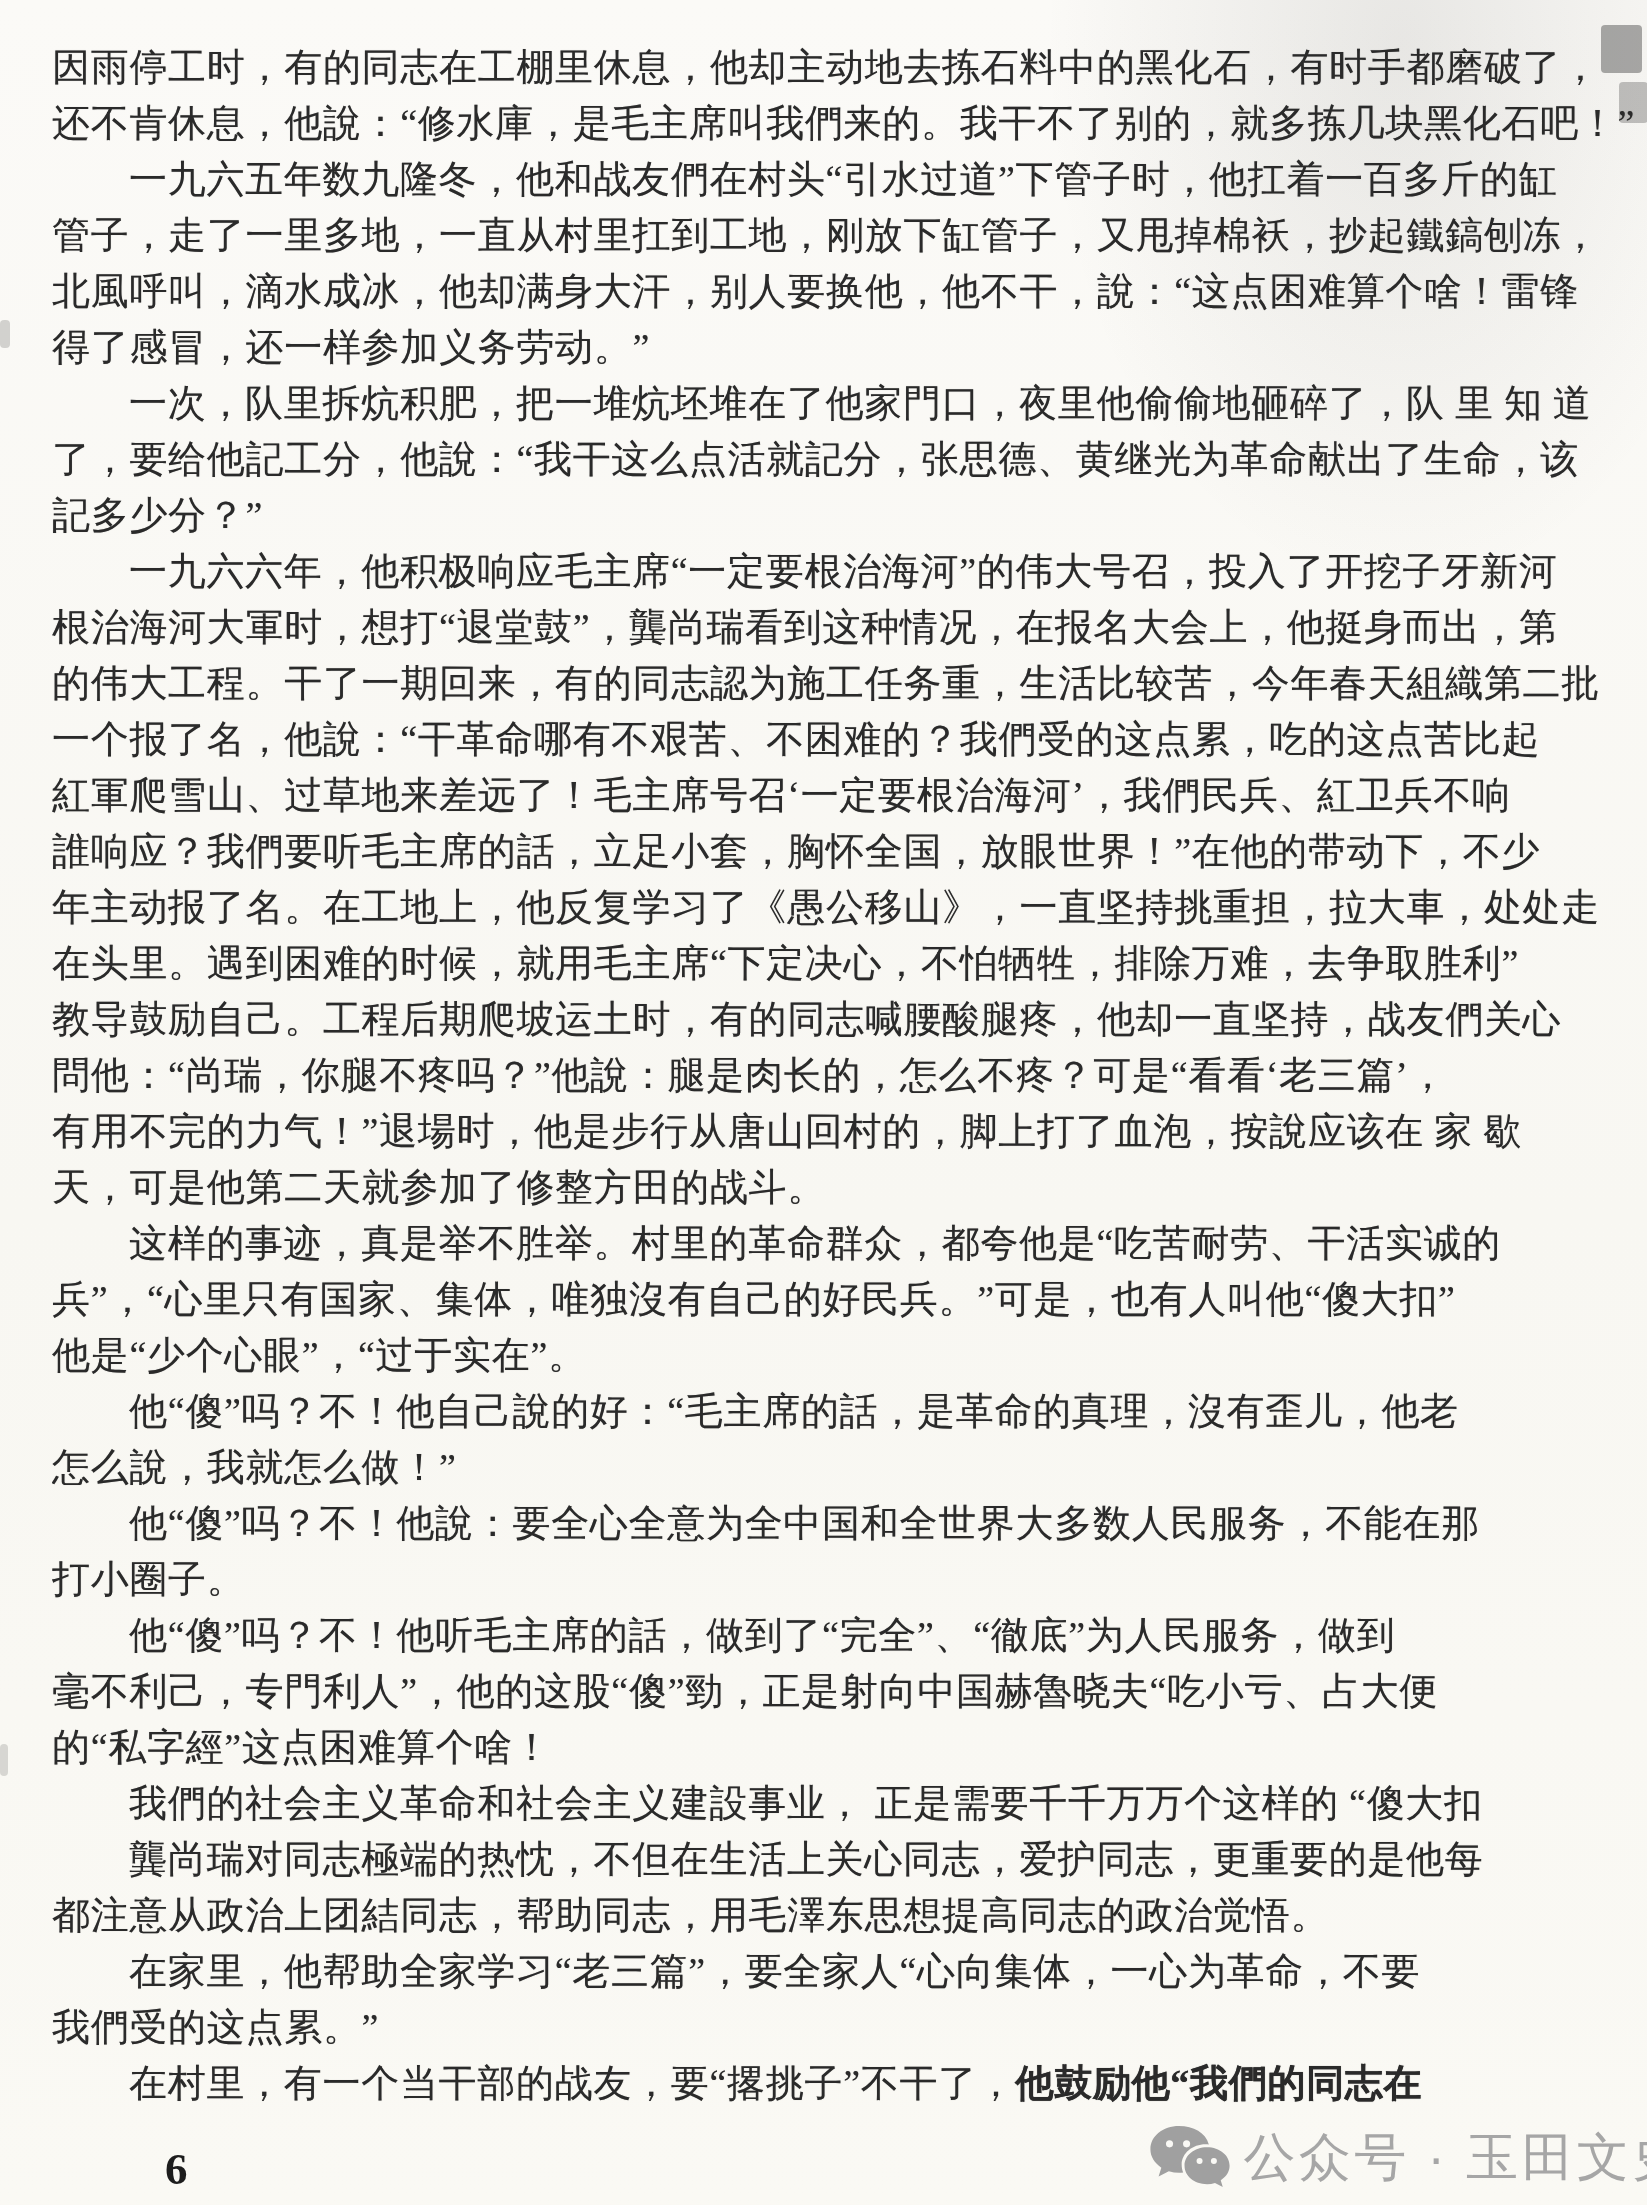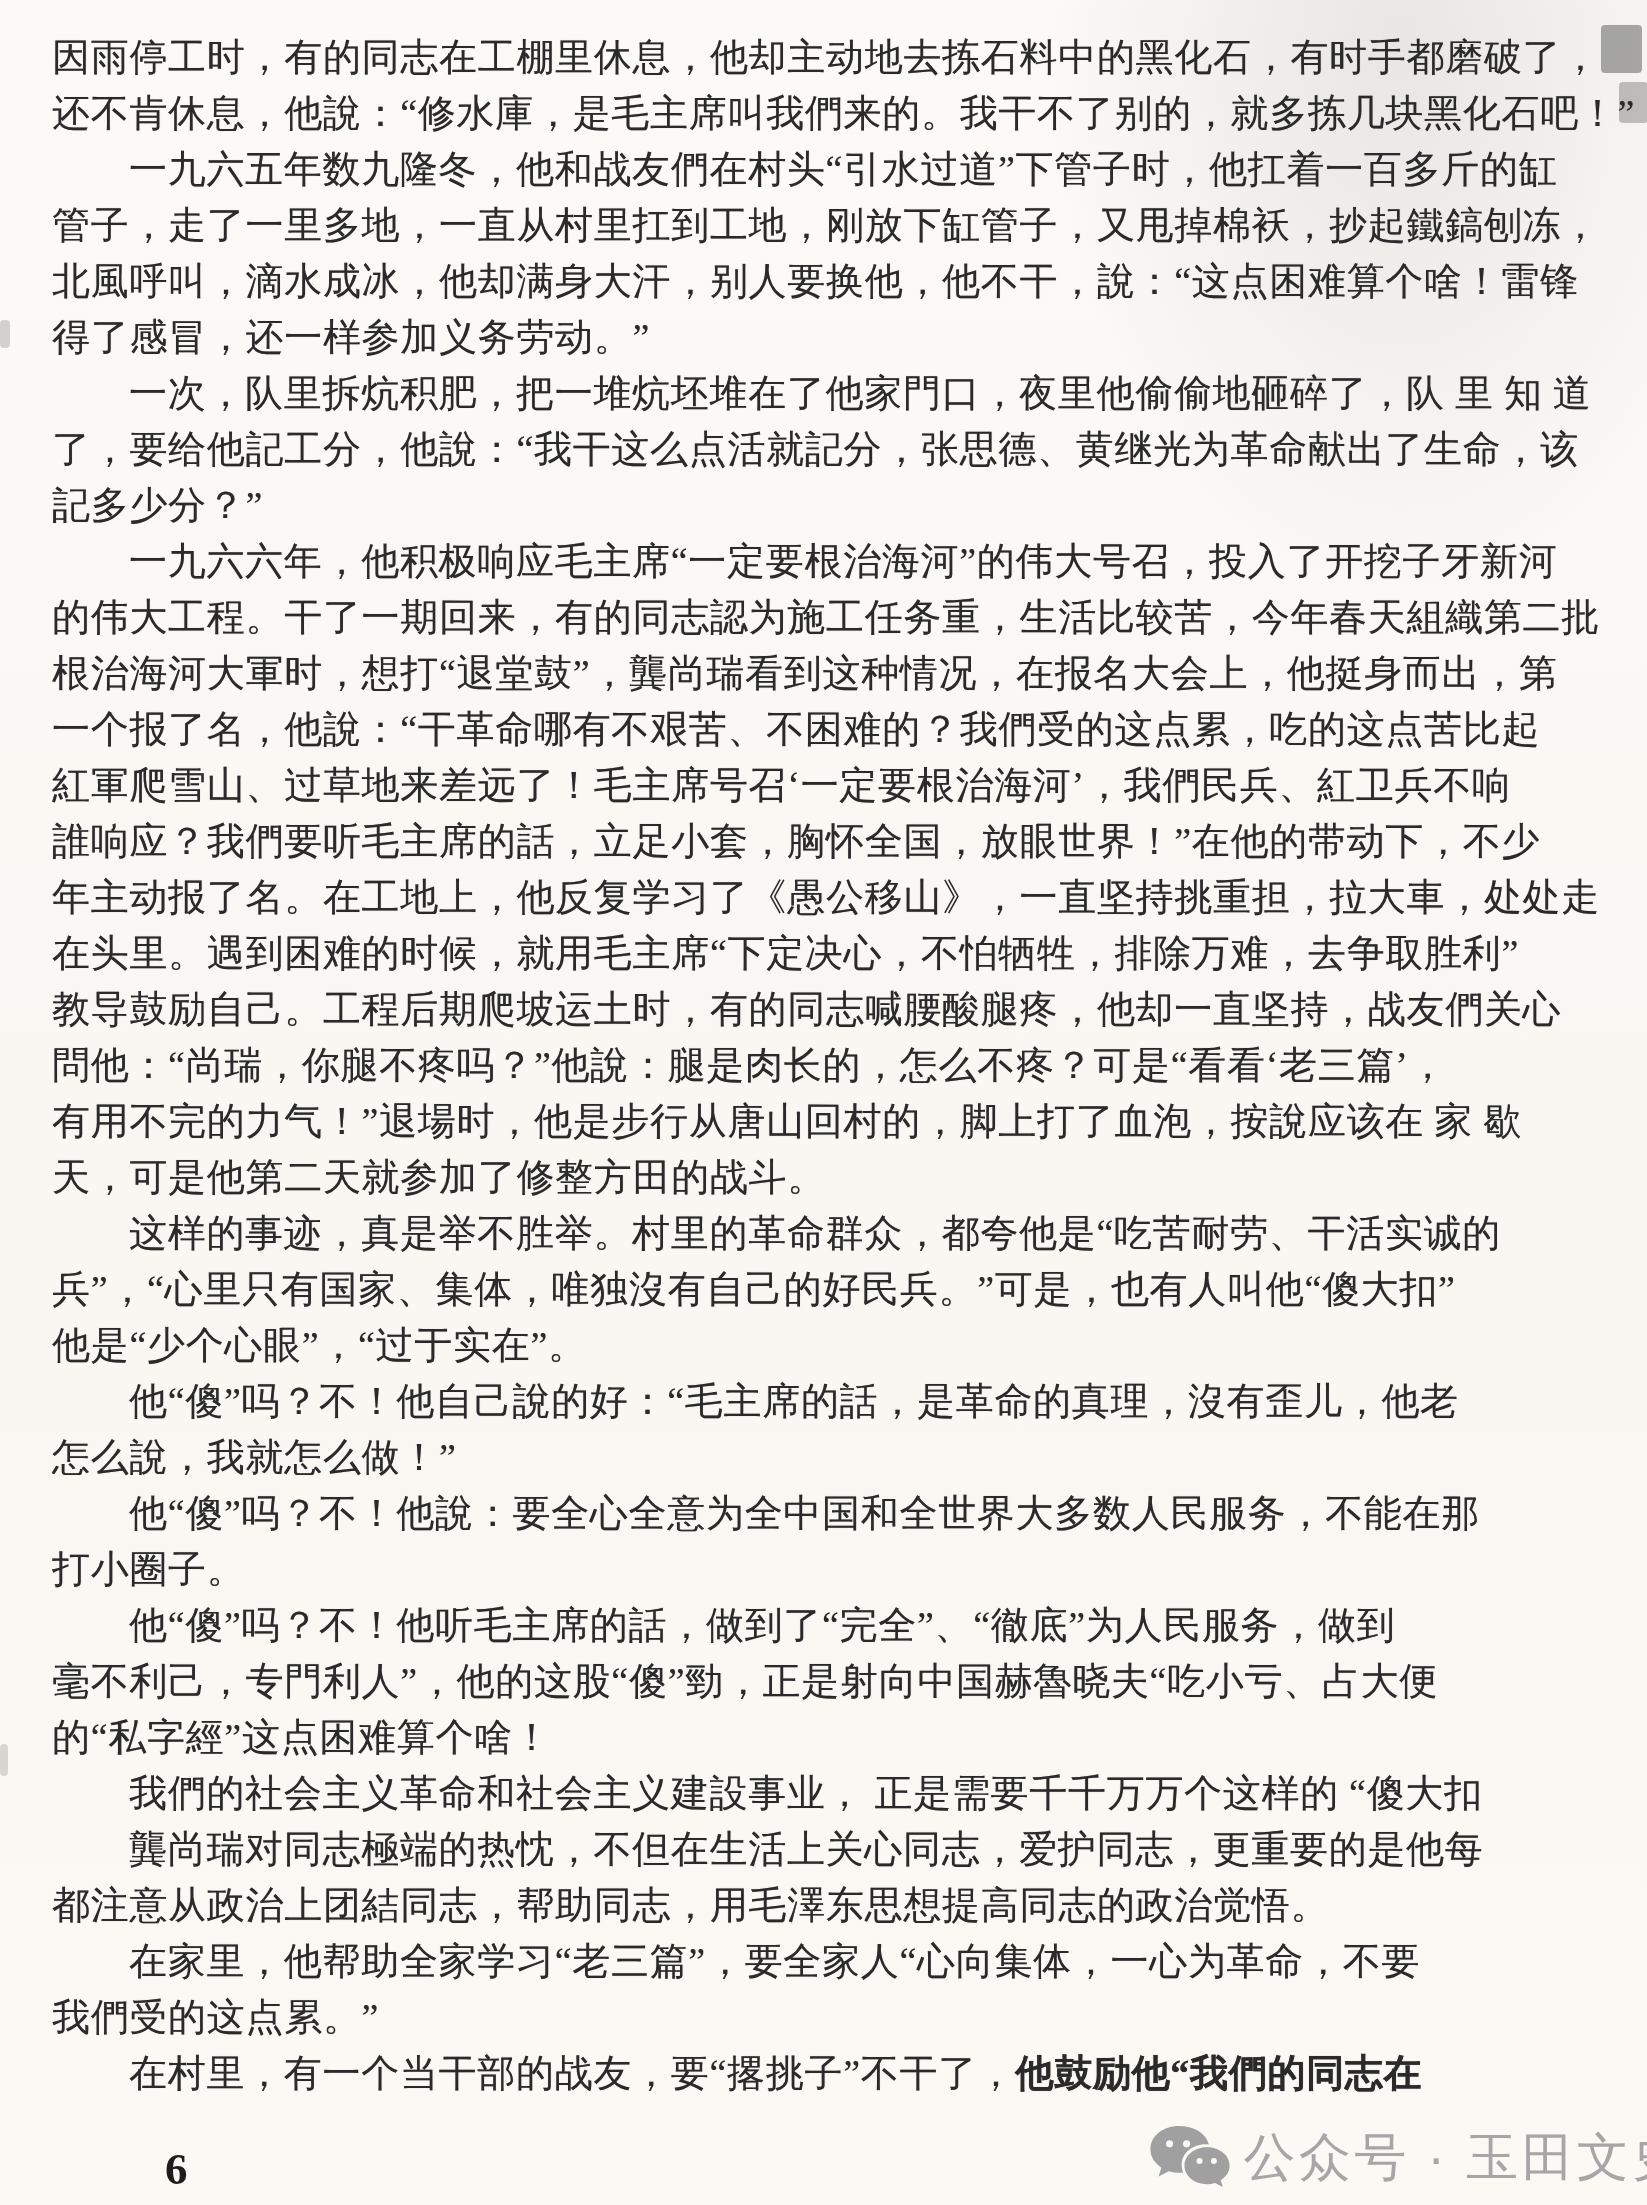--- a/index.html
+++ b/index.html
@@ -13,21 +13,21 @@
   .page {
     position: absolute;
     inset: 0;
     background:
       radial-gradient(ellipse at 85% 2%, rgba(60,60,60,0.10), rgba(0,0,0,0) 18%),
       linear-gradient(180deg, #fbfaf7 0%, #f8f7f2 55%, #faf9f4 100%);
   }
   .text-block {
     position: absolute;
     left: 52px;
-    top: 29px;
+    top: 39px;
     right: 0;
     overflow: hidden;
   }
   .line {
     height: 56px;
     line-height: 56px;
     font-size: 38px;
     letter-spacing: 0.7px;
     color: #2a2a2a;
     white-space: nowrap;
@@ -81,22 +81,22 @@
       <div class="line"><span>因雨停工时，有的同志在工棚里休息，他却主动地去拣石料中的黑化石，有时手都磨破了，</span></div>
       <div class="line"><span>还不肯休息，他說：“修水庫，是毛主席叫我們来的。我干不了别的，就多拣几块黑化石吧！”</span></div>
       <div class="line indent"><span>一九六五年数九隆冬，他和战友們在村头“引水过道”下管子时，他扛着一百多斤的缸</span></div>
       <div class="line"><span>管子，走了一里多地，一直从村里扛到工地，刚放下缸管子，又甩掉棉袄，抄起鐵鎬刨冻，</span></div>
       <div class="line"><span>北風呼叫，滴水成冰，他却满身大汗，别人要换他，他不干，說：“这点困难算个啥！雷锋</span></div>
       <div class="line"><span>得了感冒，还一样参加义务劳动。”</span></div>
       <div class="line indent"><span>一次，队里拆炕积肥，把一堆炕坯堆在了他家門口，夜里他偷偷地砸碎了，队 里 知 道</span></div>
       <div class="line"><span>了，要给他記工分，他說：“我干这么点活就記分，张思德、黄继光为革命献出了生命，该</span></div>
       <div class="line"><span>記多少分？”</span></div>
       <div class="line indent"><span>一九六六年，他积极响应毛主席“一定要根治海河”的伟大号召，投入了开挖子牙新河</span></div>
+      <div class="line"><span>根治海河大軍时，想打“退堂鼓”，龔尚瑞看到这种情况，在报名大会上，他挺身而出，第</span></div>
       <div class="line"><span>的伟大工程。干了一期回来，有的同志認为施工任务重，生活比较苦，今年春天組織第二批</span></div>
-      <div class="line"><span>根治海河大軍时，想打“退堂鼓”，龔尚瑞看到这种情况，在报名大会上，他挺身而出，第</span></div>
       <div class="line"><span>一个报了名，他說：“干革命哪有不艰苦、不困难的？我們受的这点累，吃的这点苦比起</span></div>
       <div class="line"><span>紅軍爬雪山、过草地来差远了！毛主席号召‘一定要根治海河’，我們民兵、紅卫兵不响</span></div>
       <div class="line"><span>誰响应？我們要听毛主席的話，立足小套，胸怀全国，放眼世界！”在他的带动下，不少</span></div>
       <div class="line"><span>年主动报了名。在工地上，他反复学习了《愚公移山》，一直坚持挑重担，拉大車，处处走</span></div>
       <div class="line"><span>在头里。遇到困难的时候，就用毛主席“下定决心，不怕牺牲，排除万难，去争取胜利”</span></div>
       <div class="line"><span>教导鼓励自己。工程后期爬坡运土时，有的同志喊腰酸腿疼，他却一直坚持，战友們关心</span></div>
       <div class="line"><span>問他：“尚瑞，你腿不疼吗？”他說：腿是肉长的，怎么不疼？可是“看看‘老三篇’，</span></div>
       <div class="line"><span>有用不完的力气！”退場时，他是步行从唐山回村的，脚上打了血泡，按說应该在 家 歇</span></div>
       <div class="line"><span>天，可是他第二天就参加了修整方田的战斗。</span></div>
       <div class="line indent"><span>这样的事迹，真是举不胜举。村里的革命群众，都夸他是“吃苦耐劳、干活实诚的</span></div>

